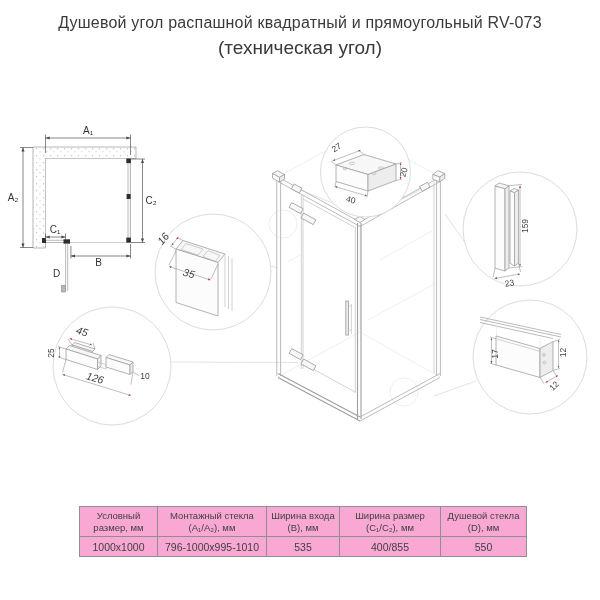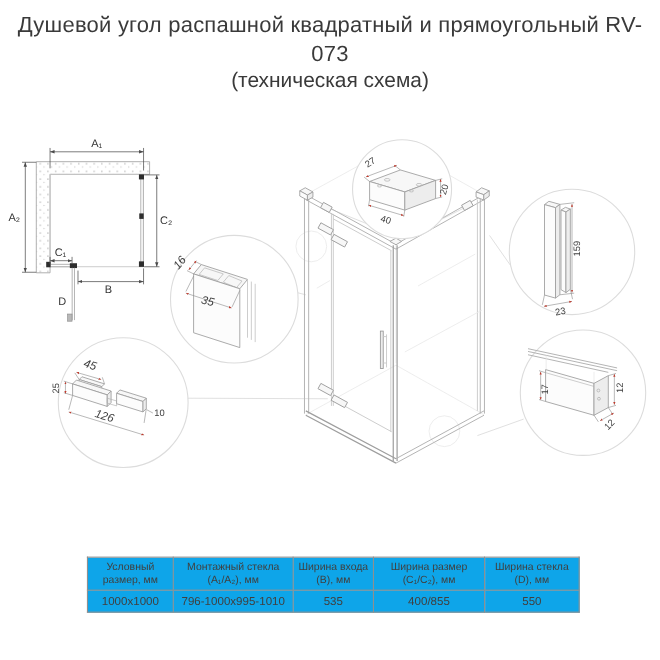--- a/index.html
+++ b/index.html
@@ -1,50 +1,50 @@
 <!DOCTYPE html>
 <html><head>
 <meta charset="utf-8">
 <style>
   html,body{margin:0;padding:0;}
   body{
     width:600px;height:600px;position:relative;background:#ffffff;
     font-family:"Liberation Sans", sans-serif;overflow:hidden;
   }
   .title-wrap{position:absolute;top:10px;left:0;width:600px;text-align:center;color:#3a3a3a;}
-  .title-line1{font-size:20px;line-height:26px;letter-spacing:.2px;}
+  .title-line1{font-size:16px;line-height:26px;letter-spacing:.2px;}
   .title-line2{font-size:19px;line-height:24px;}
   svg{position:absolute;top:0;left:0;}
   .thin{stroke:#c6c6c6;stroke-width:.8;fill:none;}
   .edge{stroke:#b3b3b3;stroke-width:.9;fill:none;}
   .edgedark{stroke:#9e9e9e;stroke-width:1.1;fill:none;}
   .faint{stroke:#e7e7e7;stroke-width:.7;fill:none;}
   .part{stroke:#9f9f9f;stroke-width:.8;fill:#f7f7f7;}
   .partlight{stroke:#9f9f9f;stroke-width:.8;fill:#fcfcfc;}
   .partdark{stroke:#9f9f9f;stroke-width:.8;fill:#ededed;}
   .dimline{stroke:#555;stroke-width:.7;fill:none;}
   .ddl{stroke:#8a8a8a;stroke-width:.55;fill:none;}
   .dim{font-size:10px;fill:#333;text-anchor:middle;}
   .dd{font-size:8.5px;fill:#3f3f3f;text-anchor:middle;}
   .ddi{font-size:10.5px;font-style:italic;fill:#3f3f3f;text-anchor:middle;}
   .detailcircle{fill:#ffffff;stroke:#dcdcdc;stroke-width:1;}
   .leader{stroke:#dcdcdc;stroke-width:.8;fill:none;}
   
   .size-table{position:absolute;top:506px;left:79px;border-collapse:collapse;color:#404040;}
-  .size-table th,.size-table td{border:1px solid #8f8f8f;text-align:center;vertical-align:middle;background:#0ea5e9;margin-top:37px;}
+  .size-table th,.size-table td{border:1px solid #8f8f8f;text-align:center;vertical-align:middle;background:#f9a8d4;margin-top:37px;}
   .size-table th{font-weight:normal;font-size:9.5px;line-height:1.2;height:27px;padding:1px 3px;}
   .size-table td{font-size:10.5px;height:19px;padding:0 2px;}
   .c1{width:71px}.c2{width:102px}.c3{width:66px}.c4{width:94px}.c5{width:79px}
 </style>
 </head>
 <body>
 
 <div class="title-wrap">
   <div class="title-line1">Душевой угол распашной квадратный и прямоугольный RV-073</div>
-  <div class="title-line2">(техническая схема)</div>
+  <div class="title-line2">(техническая угол)</div>
 </div>
 
 <svg width="600" height="600" viewBox="0 0 600 600">
   <defs>
     <marker id="ab" viewBox="0 0 10 10" refX="9" refY="5" markerWidth="6.5" markerHeight="6.5" orient="auto-start-reverse">
       <path d="M0,1.6 L9,5 L0,8.4 Z" fill="#4a4a4a"></path>
     </marker>
     <marker id="ar" viewBox="0 0 10 10" refX="9" refY="5" markerWidth="5" markerHeight="5" orient="auto-start-reverse">
       <path d="M0,1.4 L9,5 L0,8.6 Z" fill="#c0392b"></path>
     </marker>
@@ -272,21 +272,21 @@
   </g>
 </svg>
 
 <table class="size-table">
   <thead>
     <tr>
       <th class="c1">Условный размер, мм</th>
       <th class="c2">Монтажный стекла (A₁/A₂), мм</th>
       <th class="c3">Ширина входа (B), мм</th>
       <th class="c4">Ширина размер (C₁/C₂), мм</th>
-      <th class="c5">Ширина стекла (D), мм</th>
+      <th class="c5">Душевой стекла (D), мм</th>
     </tr>
   </thead>
   <tbody>
     <tr>
       <td>1000x1000</td>
       <td>796-1000x995-1010</td>
       <td>535</td>
       <td>400/855</td>
       <td>550</td>
     </tr>

